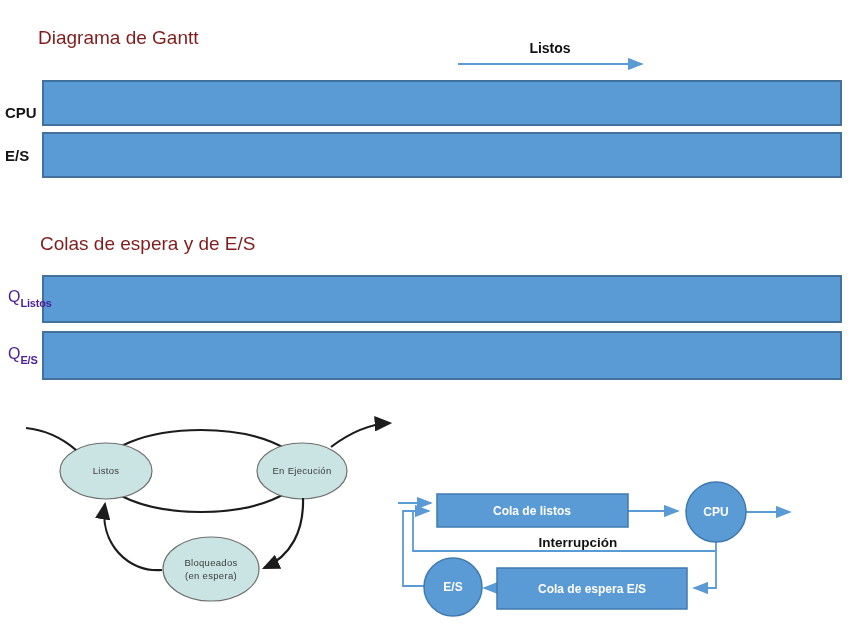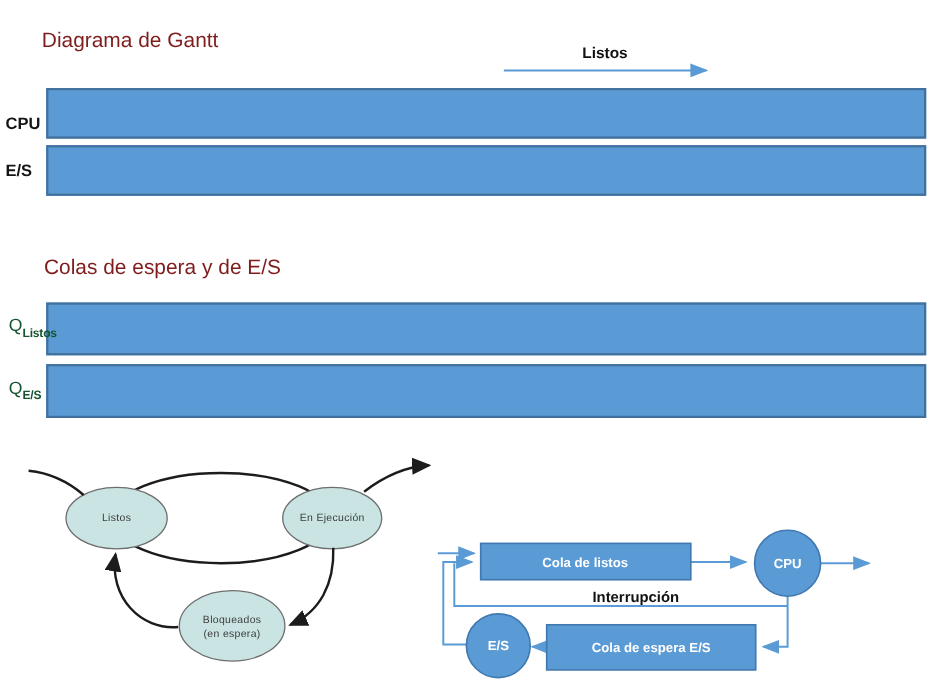--- a/index.html
+++ b/index.html
@@ -7,21 +7,21 @@
     position:relative; width:848px; height:636px; background:#ffffff;
     font-family:"Liberation Sans", sans-serif; overflow:hidden;
   }
   .title { position:absolute; font-size:19px; font-weight:400; color:#7f1d1d; white-space:nowrap; }
   .bar {
     position:absolute; background:#5b9bd5; border:2px solid #41719c; box-sizing:border-box;
   }
   .rowlabel {
     position:absolute; font-size:15px; font-weight:600; color:#141414; white-space:nowrap;
   }
-  .qlabel { position:absolute; color:#14532d; white-space:nowrap; }
+  .qlabel { position:absolute; color:#4c1d95; white-space:nowrap; }
   .qsym { font-size:16px; font-weight:400; }
   .qsub { font-size:11px; font-weight:700; vertical-align:-5px; letter-spacing:-0.2px; }
   .tiempo {
     position:absolute; left:460px; top:40px; width:180px; text-align:center;
     font-size:14px; font-weight:700; color:#111111;
   }
   svg.overlay { position:absolute; left:0; top:0; width:848px; height:636px; pointer-events:none; }
   .karc  { stroke:#1c1c1c; stroke-width:2.2; fill:none; }
   .node  { fill:#c9e4e3; stroke:#6e6e6e; stroke-width:1.2; }
   .ntext { font-family:"Liberation Sans", sans-serif; font-size:9.5px; fill:#3c3c3c;

